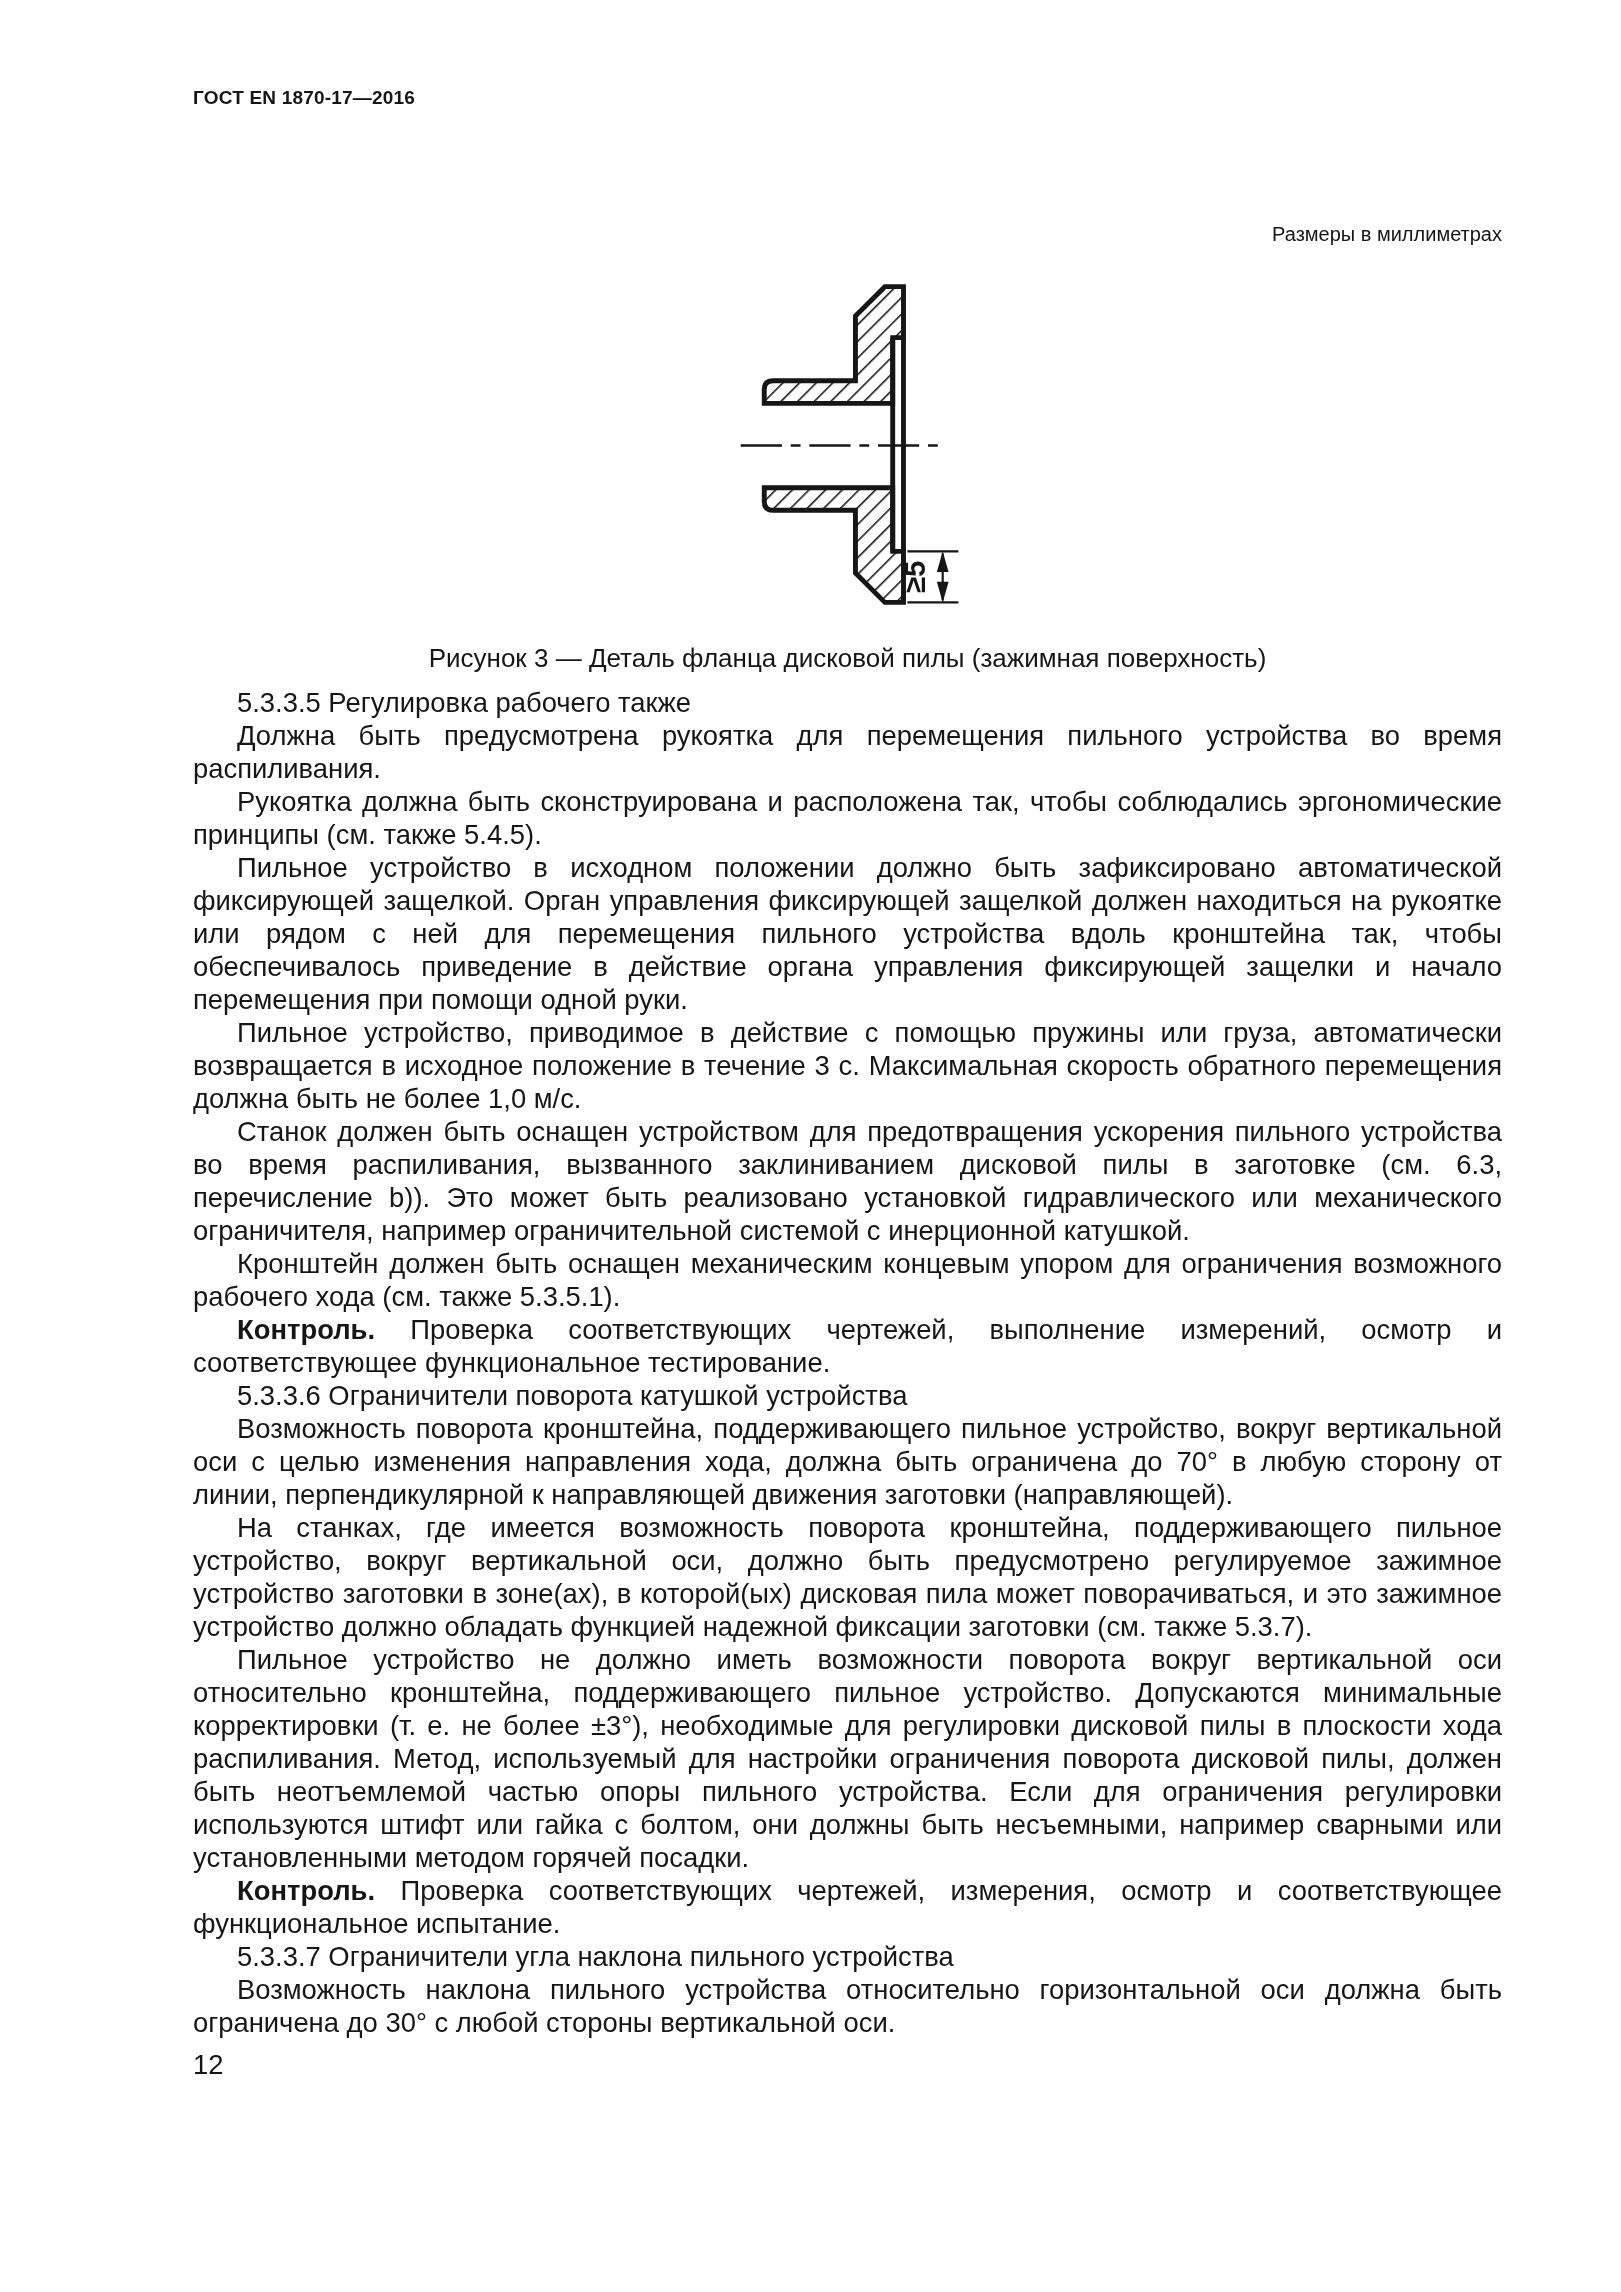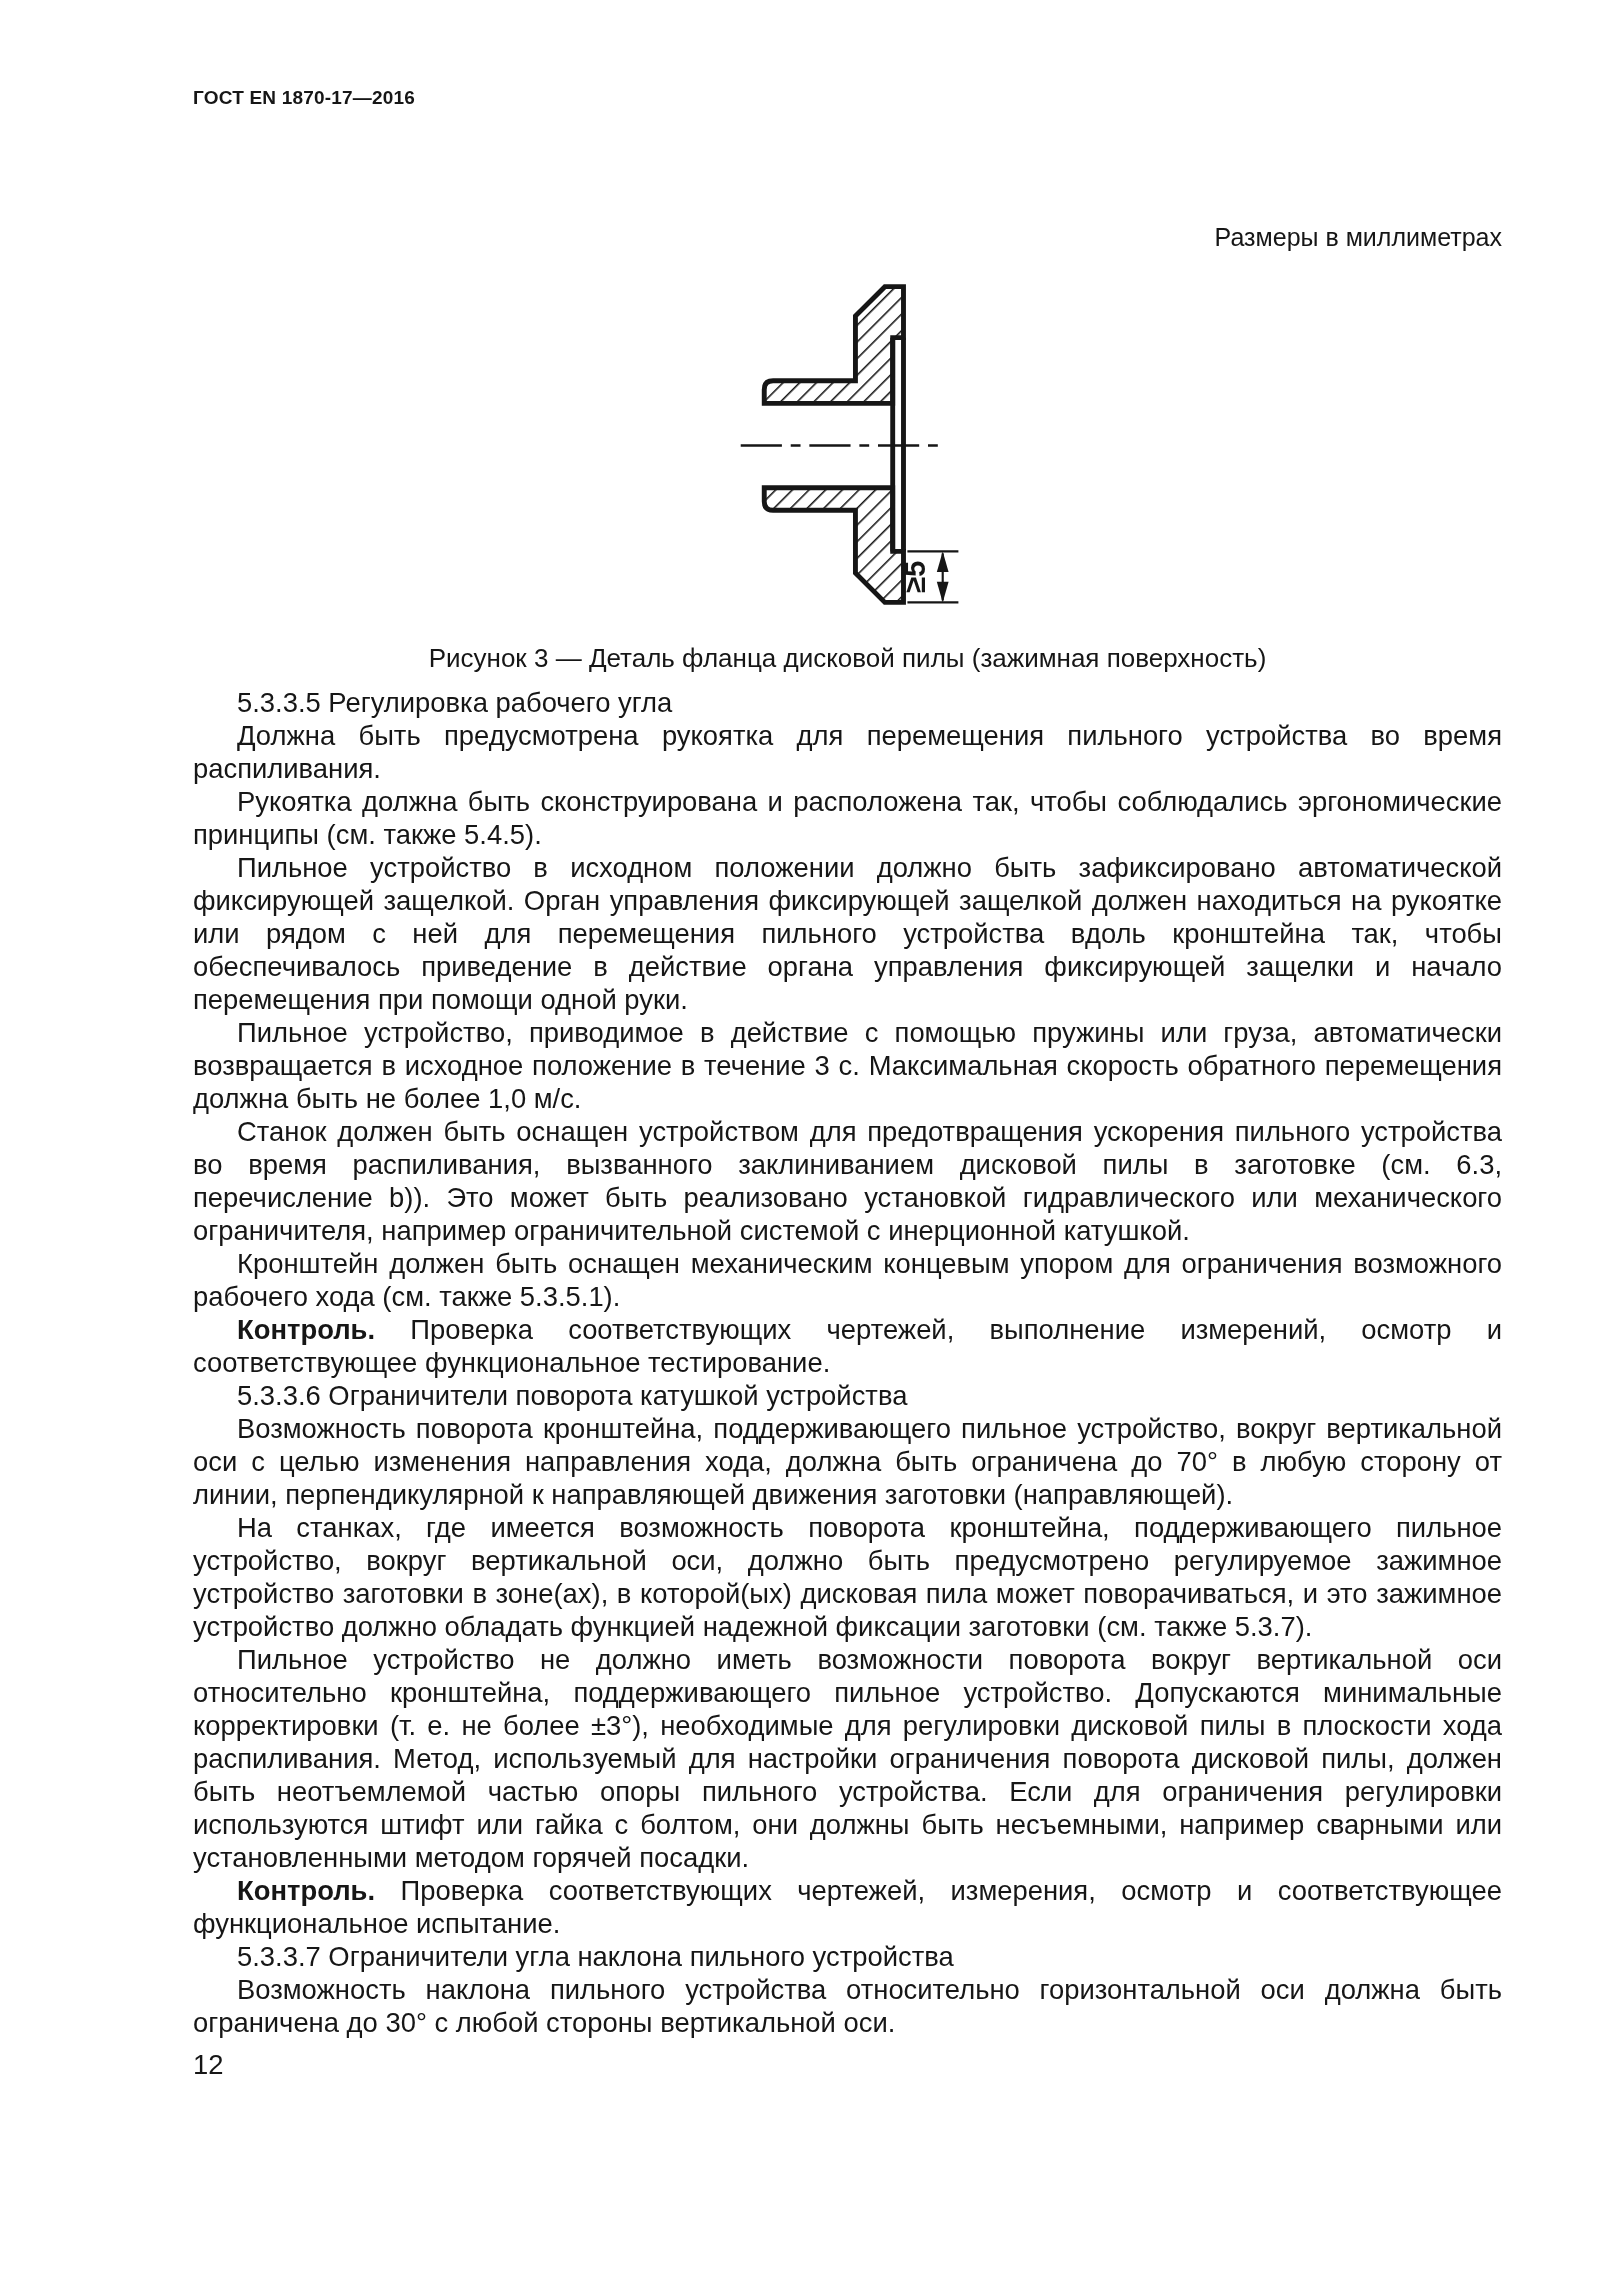--- a/index.html
+++ b/index.html
@@ -19,21 +19,21 @@
     font-weight: bold;
     letter-spacing: 0.2px;
     white-space: nowrap;
   }
   .units-note {
     position: absolute;
     top: 223px;
     left: 193px;
     width: 1309px;
     text-align: right;
-    font-size: 25px;
+    font-size: 20px;
   }
   .figure-area {
     position: absolute;
     left: 725px;
     top: 270px;
     width: 255px;
     height: 353px;
   }
   .figure-area svg { display: block; width: 255px; height: 353px; }
   .figure-caption {
@@ -104,21 +104,21 @@
     <path d="M 962,562 L 956,583 L 968,583 Z" fill="#161616"></path>
     <path d="M 962,614 L 956,593 L 968,593 Z" fill="#161616"></path>
 
     <text class="dim-text" transform="translate(944 588) rotate(-90)" text-anchor="middle">≥5</text>
   </svg>
 </div>
 
 <div class="figure-caption">Рисунок 3 — Деталь фланца дисковой пилы (зажимная поверхность)</div>
 
 <main class="body-text">
-    <p><span>5.3.3.5 Регулировка рабочего угла</span></p>
+    <p><span>5.3.3.5 Регулировка рабочего также</span></p>
     <p><span>Должна быть предусмотрена рукоятка для перемещения пильного устройства во время распиливания.</span></p>
     <p><span>Рукоятка должна быть сконструирована и расположена так, чтобы соблюдались эргономические принципы (см. также 5.4.5).</span></p>
     <p><span>Пильное устройство в исходном положении должно быть зафиксировано автоматической фиксирующей защелкой. Орган управления фиксирующей защелкой должен находиться на рукоятке или рядом с ней для перемещения пильного устройства вдоль кронштейна так, чтобы обеспечивалось приведение в действие органа управления фиксирующей защелки и начало перемещения при помощи одной руки.</span></p>
     <p><span>Пильное устройство, приводимое в действие с помощью пружины или груза, автоматически возвращается в исходное положение в течение 3 с. Максимальная скорость обратного перемещения должна быть не более 1,0 м/с.</span></p>
     <p><span>Станок должен быть оснащен устройством для предотвращения ускорения пильного устройства во время распиливания, вызванного заклиниванием дисковой пилы в заготовке (см. 6.3, перечисление b)). Это может быть реализовано установкой гидравлического или механического ограничителя, например ограничительной системой с инерционной катушкой.</span></p>
     <p><span>Кронштейн должен быть оснащен механическим концевым упором для ограничения возможного рабочего хода (см. также 5.3.5.1).</span></p>
     <p><b>Контроль.</b><span> Проверка соответствующих чертежей, выполнение измерений, осмотр и соответствующее функциональное тестирование.</span></p>
     <p><span>5.3.3.6 Ограничители поворота катушкой устройства</span></p>
     <p><span>Возможность поворота кронштейна, поддерживающего пильное устройство, вокруг вертикальной оси с целью изменения направления хода, должна быть ограничена до 70° в любую сторону от линии, перпендикулярной к направляющей движения заготовки (направляющей).</span></p>
     <p><span>На станках, где имеется возможность поворота кронштейна, поддерживающего пильное устройство, вокруг вертикальной оси, должно быть предусмотрено регулируемое зажимное устройство заготовки в зоне(ах), в которой(ых) дисковая пила может поворачиваться, и это зажимное устройство должно обладать функцией надежной фиксации заготовки (см. также 5.3.7).</span></p>

